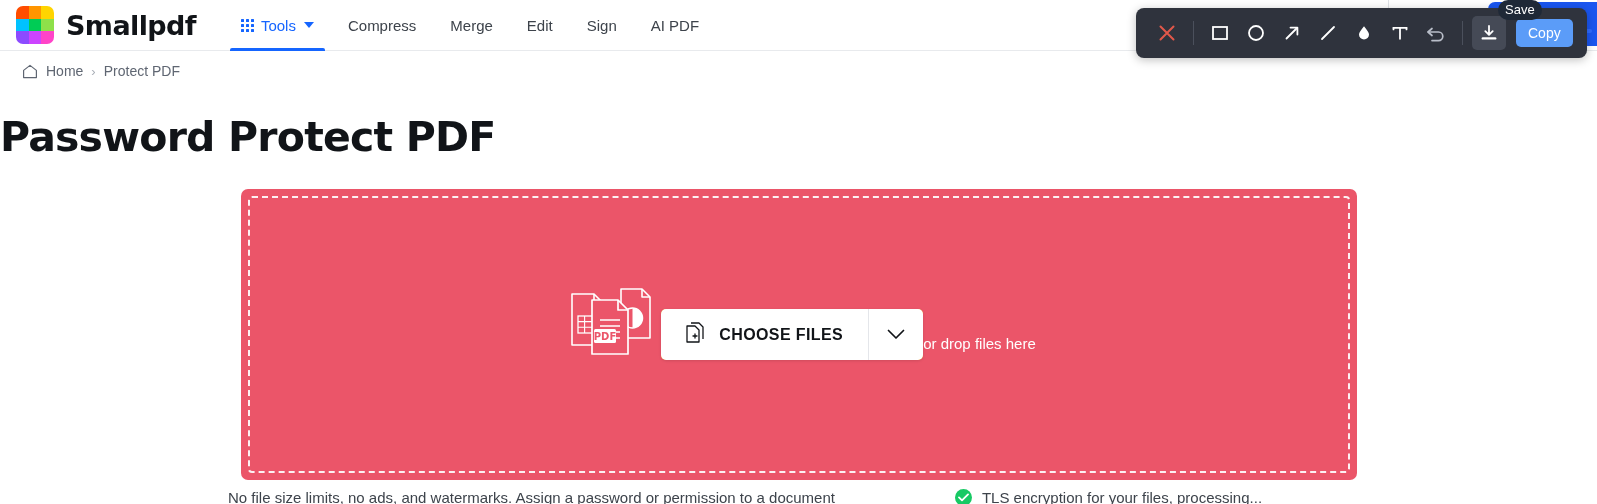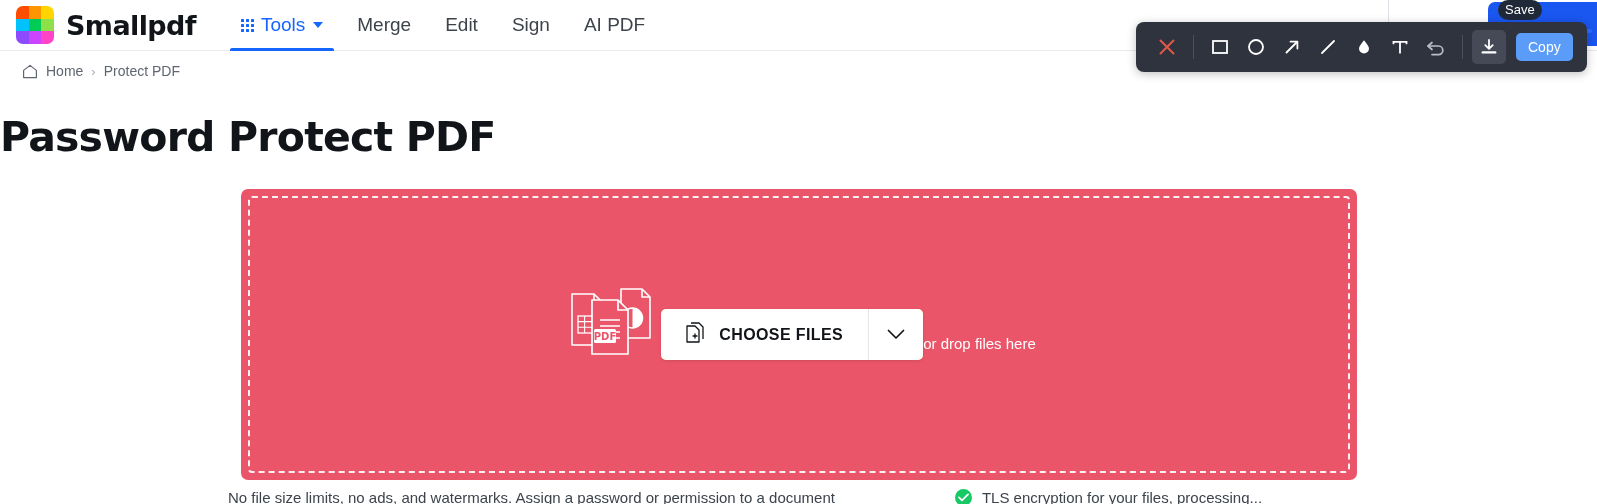--- a/index.html
+++ b/index.html
@@ -42,21 +42,21 @@
     color: #111418;
     font-family: "DejaVu Sans", sans-serif;
   }
 
   .nav-items { display:flex; align-items:center; height:51px; }
   .nav-item {
     position: relative;
     height: 51px;
     display:flex; align-items:center; gap: 7px;
     padding: 0 17px;
-    font-size: 19px;
+    font-size: 15px;
     color: #3d434b;
     cursor: pointer;
     white-space: nowrap;
   }
   .nav-item.active { color: #1565ff; }
   .nav-item.active:after {
     content:""; position:absolute; left: 6px; right: 6px; bottom: 0;
     height: 3px; background: #1565ff; border-radius: 2px 2px 0 0;
   }
   .dots-icon {
@@ -168,21 +168,21 @@
     width: 17px; height: 17px; border-radius: 50%;
     background: #17c964;
     display:flex; align-items:center; justify-content:center;
     flex: 0 0 17px;
   }
 
   
   .annot-toolbar {
     position: absolute;
     left: 1136px;
-    top: 22px;
+    top: 8px;
     height: 50px;
     background: #2f333d;
     border-radius: 8px;
     display:flex;
     align-items:center;
     padding: 0 14px;
     gap: 2px;
     z-index: 40;
     box-shadow: 0 2px 10px rgba(0,0,0,0.25);
   }
@@ -274,20 +274,23 @@
             <i></i>
             <i></i>
             <i></i>
             <i></i>
             <i></i>
         </span>
         <span>Tools</span>
         <span class="caret-down"></span>
       </div>
 
+      <div class="nav-item">
+        <span>Compress</span>
+      </div>
       <div class="nav-item">
         <span>Merge</span>
       </div>
       <div class="nav-item">
         <span>Edit</span>
       </div>
       <div class="nav-item">
         <span>Sign</span>
       </div>
       <div class="nav-item">

